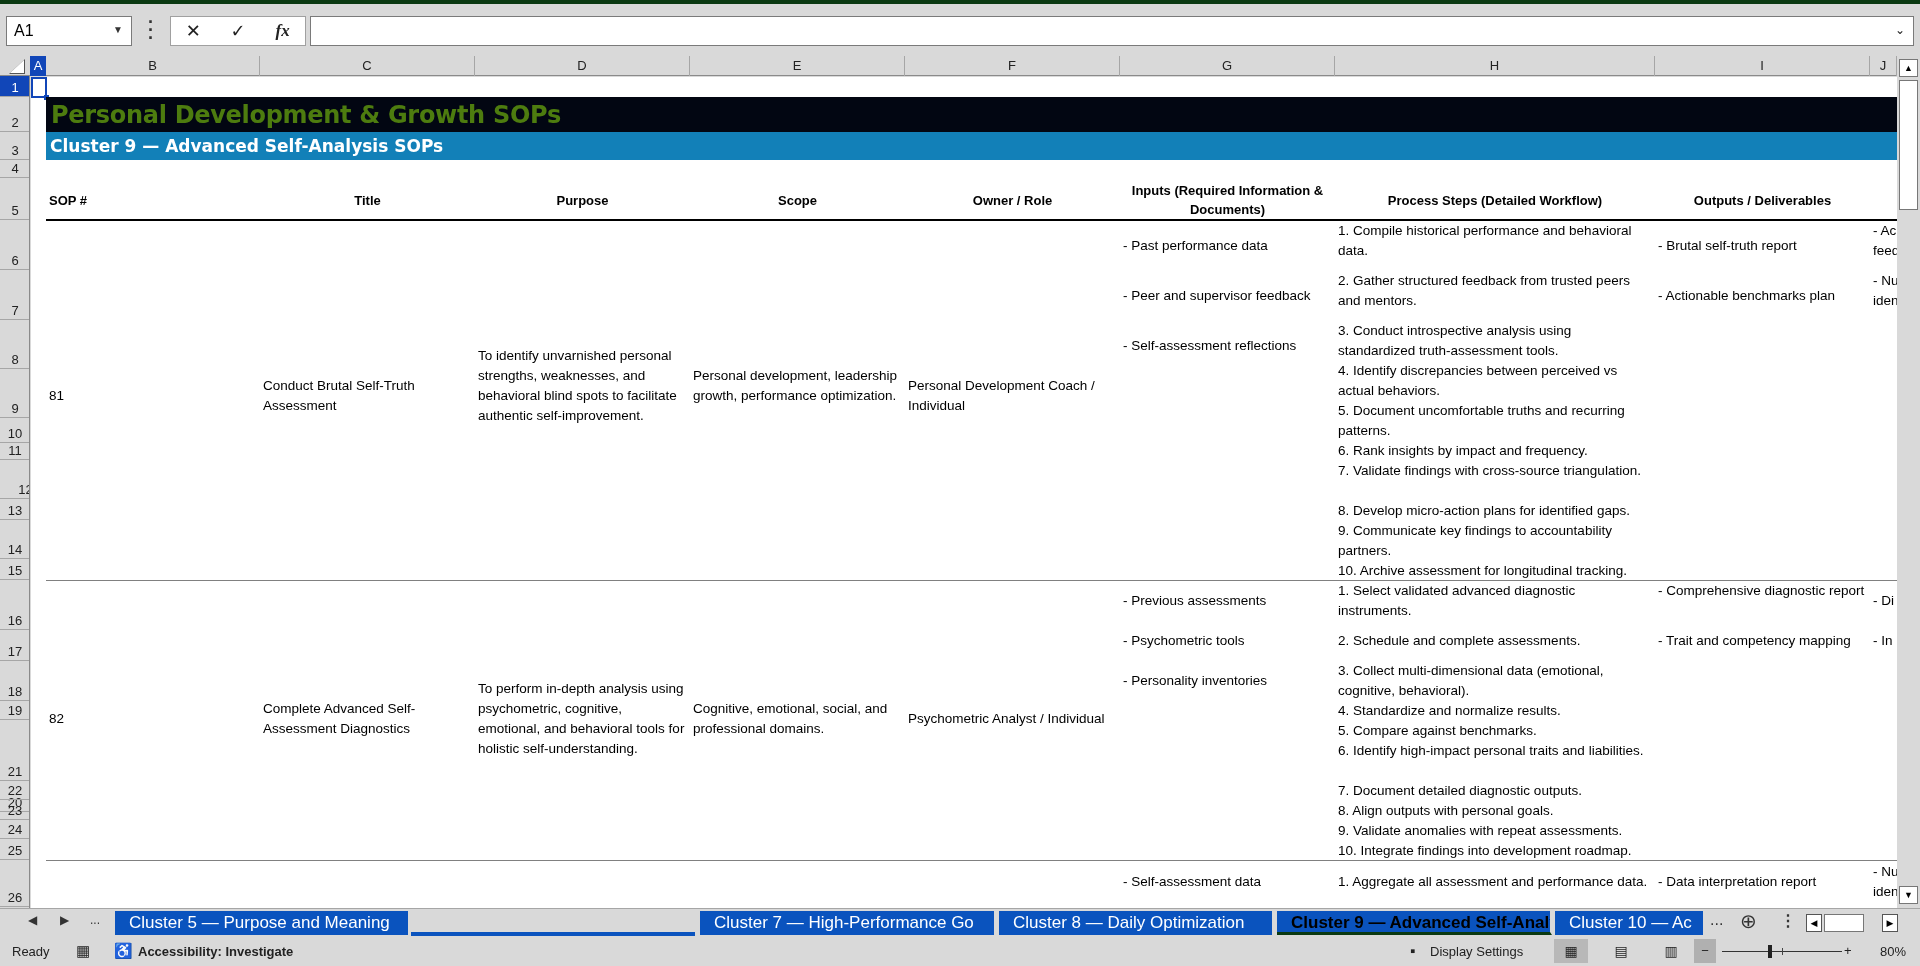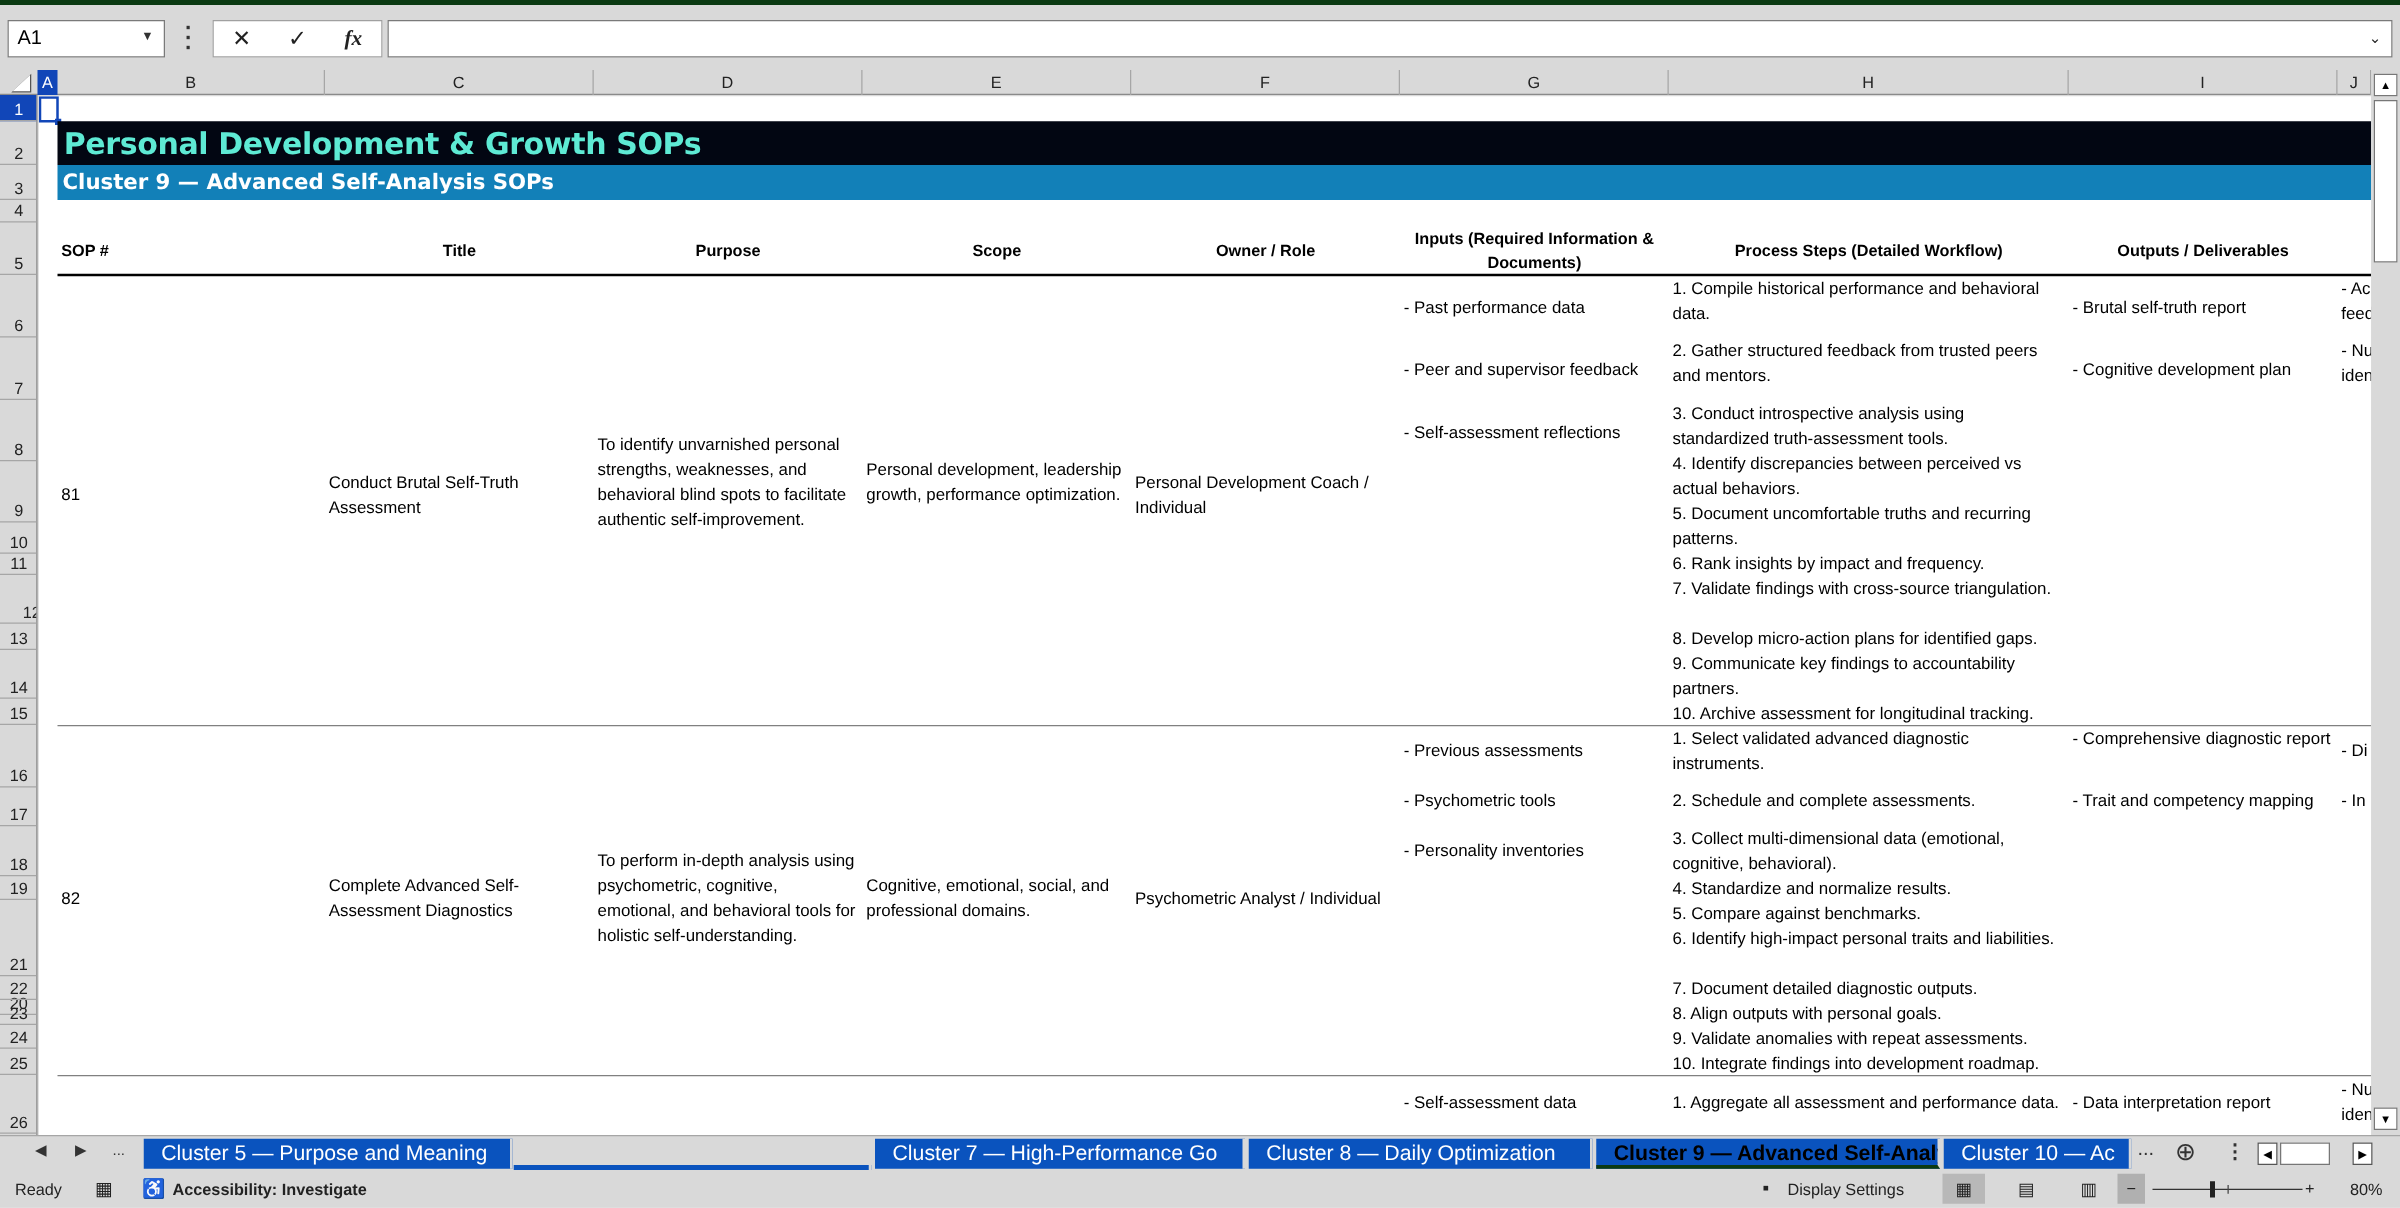--- a/index.html
+++ b/index.html
@@ -27,21 +27,21 @@
 
   
   .rowhdr { position: absolute; left: 0; top: 76px; width: 30px; height: 832px; background: #d9d9d9; border-right: 1px solid #8a8a8a; overflow: hidden; }
   .rh { position: absolute; left: 0; width: 30px; font-size: 13px; color: #222; text-align: center; border-bottom: 1px solid #a6a6a6; display: flex; align-items: flex-end; justify-content: center; padding-bottom: 1px; }
   .rh.sel { background: #1146b8; color: #fff; }
 
   
   .grid { position: absolute; left: 31px; top: 77px; width: 1866px; height: 831px; background: #fff; overflow: hidden; }
   .selcell { position: absolute; left: 0; top: 0; width: 16px; height: 21px; border: 2px solid #1146b8; }
   .selcell::after { content: ""; position: absolute; right: -4px; bottom: -4px; width: 5px; height: 5px; background: #1146b8; }
-  .title-bar { position: absolute; left: 15px; top: 20px; width: 1851px; height: 35px; background: #020612; color: #5eead4; font-size: 24px; font-weight: bold; padding: 4px 5px; font-family: "DejaVu Sans", sans-serif; letter-spacing: -0.3px; }
+  .title-bar { position: absolute; left: 15px; top: 20px; width: 1851px; height: 35px; background: #020612; color: #4d7c0f; font-size: 24px; font-weight: bold; padding: 4px 5px; font-family: "DejaVu Sans", sans-serif; letter-spacing: -0.3px; }
   .sub-bar { position: absolute; left: 15px; top: 55px; width: 1851px; height: 28px; background: #1280b8; color: #fff; font-size: 17px; font-weight: bold; padding: 4px 4px; font-family: "DejaVu Sans", sans-serif; }
   .hdr-row { position: absolute; left: 15px; top: 102px; width: 1851px; height: 42px; border-bottom: 2px solid #000; }
   .hc { position: absolute; top: 0; height: 42px; font-size: 13px; font-weight: bold; display: flex; align-items: center; justify-content: center; text-align: center; line-height: 19px; color: #000; }
   .hc.left { justify-content: flex-start; padding-left: 3px; }
   .cell { position: absolute; font-size: 13.5px; color: #000; line-height: 20px; padding: 0 3px; }
   .sep { position: absolute; left: 15px; width: 1851px; height: 1px; background: #808080; }
 
   
   .vscroll { position: absolute; left: 1897px; top: 56px; width: 23px; height: 852px; background: #d9d9d9; }
   .vscroll .btn { position: absolute; left: 2px; width: 19px; height: 18px; background: #fff; border: 1px solid #777; font-size: 9px; text-align: center; line-height: 16px; color: #000; }
@@ -161,21 +161,21 @@
   <div class="cell" style="left:1304px;top:194px;width:318px">2. Gather structured feedback from trusted peers and mentors.</div>
   <div class="cell" style="left:1304px;top:244px;width:318px">3. Conduct introspective analysis using standardized truth-assessment tools.</div>
   <div class="cell" style="left:1304px;top:284px;width:318px">4. Identify discrepancies between perceived vs actual behaviors.</div>
   <div class="cell" style="left:1304px;top:324px;width:318px">5. Document uncomfortable truths and recurring patterns.</div>
   <div class="cell" style="left:1304px;top:364px;width:318px">6. Rank insights by impact and frequency.</div>
   <div class="cell" style="left:1304px;top:384px;width:318px">7. Validate findings with cross-source triangulation.</div>
   <div class="cell" style="left:1304px;top:424px;width:318px">8. Develop micro-action plans for identified gaps.</div>
   <div class="cell" style="left:1304px;top:444px;width:318px">9. Communicate key findings to accountability partners.</div>
   <div class="cell" style="left:1304px;top:484px;width:318px">10. Archive assessment for longitudinal tracking.</div>
   <div class="cell" style="left:1624px;top:159px">- Brutal self-truth report</div>
-  <div class="cell" style="left:1624px;top:209px">- Cognitive development plan</div>
+  <div class="cell" style="left:1624px;top:209px">- Actionable benchmarks plan</div>
   <div class="cell" style="left:1839px;top:144px;width:40px">- Ac feed</div>
   <div class="cell" style="left:1839px;top:194px;width:40px">- Nu iden</div>
 
   <div class="sep" style="top:503px"></div>
 
   <div class="cell" style="left:15px;top:632px">82</div>
   <div class="cell" style="left:229px;top:622px;width:214px">Complete Advanced Self-Assessment Diagnostics</div>
   <div class="cell" style="left:444px;top:602px;width:214px">To perform in-depth analysis using psychometric, cognitive, emotional, and behavioral tools for holistic self-understanding.</div>
   <div class="cell" style="left:659px;top:622px;width:214px">Cognitive, emotional, social, and professional domains.</div>
   <div class="cell" style="left:874px;top:632px;width:214px">Psychometric Analyst / Individual</div>

